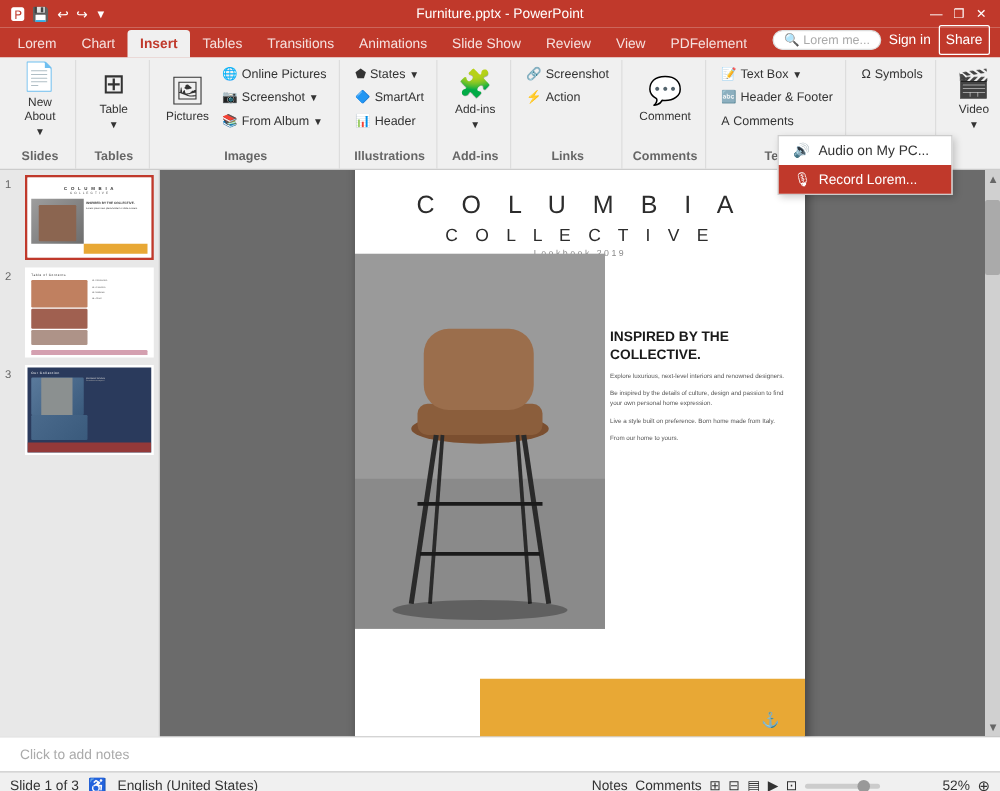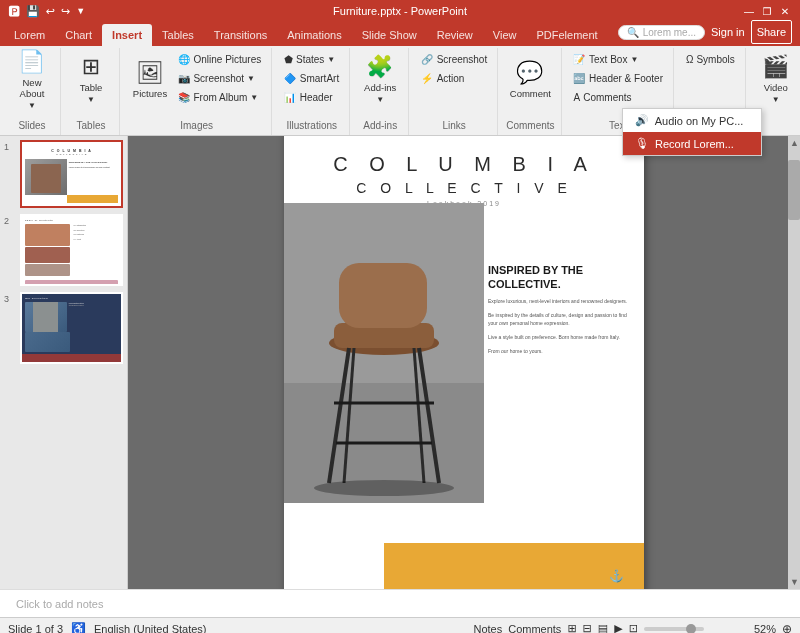--- a/index.html
+++ b/index.html
@@ -21,21 +21,21 @@
 
     
     .ribbon-tabs { height: 24px; background: #c0392b; display: flex; align-items: flex-end; padding-left: 4px; }
     .ribbon-tab { height: 22px; padding: 0 10px; display: flex; align-items: center; font-size: 11px; cursor: pointer; color: rgba(255,255,255,0.85); border-radius: 3px 3px 0 0; }
     .ribbon-tab.active { background: #f0f0f0; color: #c0392b; font-weight: 600; }
 
     
     .ribbon { height: 90px; background: #f0f0f0; border-bottom: 1px solid #ccc; display: flex; align-items: stretch; padding: 2px 4px 0; gap: 2px; }
     .ribbon-group { display: flex; flex-direction: column; align-items: center; padding: 2px 6px; border-right: 1px solid #ddd; min-width: fit-content; }
     .ribbon-group-items { display: flex; align-items: flex-start; gap: 2px; flex: 1; }
-    .ribbon-group-label { font-size: 10px; color: #666; margin-top: auto; padding: 2px 0; }
+    .ribbon-group-label { font-size: 10px; color: #666; margin-top: auto; padding: 2px 0; font-weight: bold; }
 
     .ribbon-btn-large { display: flex; flex-direction: column; align-items: center; justify-content: center; width: 44px; height: 58px; cursor: pointer; border-radius: 3px; padding: 2px; font-size: 9.5px; text-align: center; color: #333; gap: 2px; }
     .ribbon-btn-large .icon { font-size: 22px; }
 
     .ribbon-btn-small { display: flex; align-items: center; gap: 3px; padding: 2px 4px; cursor: pointer; border-radius: 2px; font-size: 10px; color: #333; height: 18px; white-space: nowrap; }
 
     .ribbon-col { display: flex; flex-direction: column; gap: 1px; }
 
     
     .main { display: flex; height: calc(633px - 22px - 22px - 24px - 90px - 22px); }

